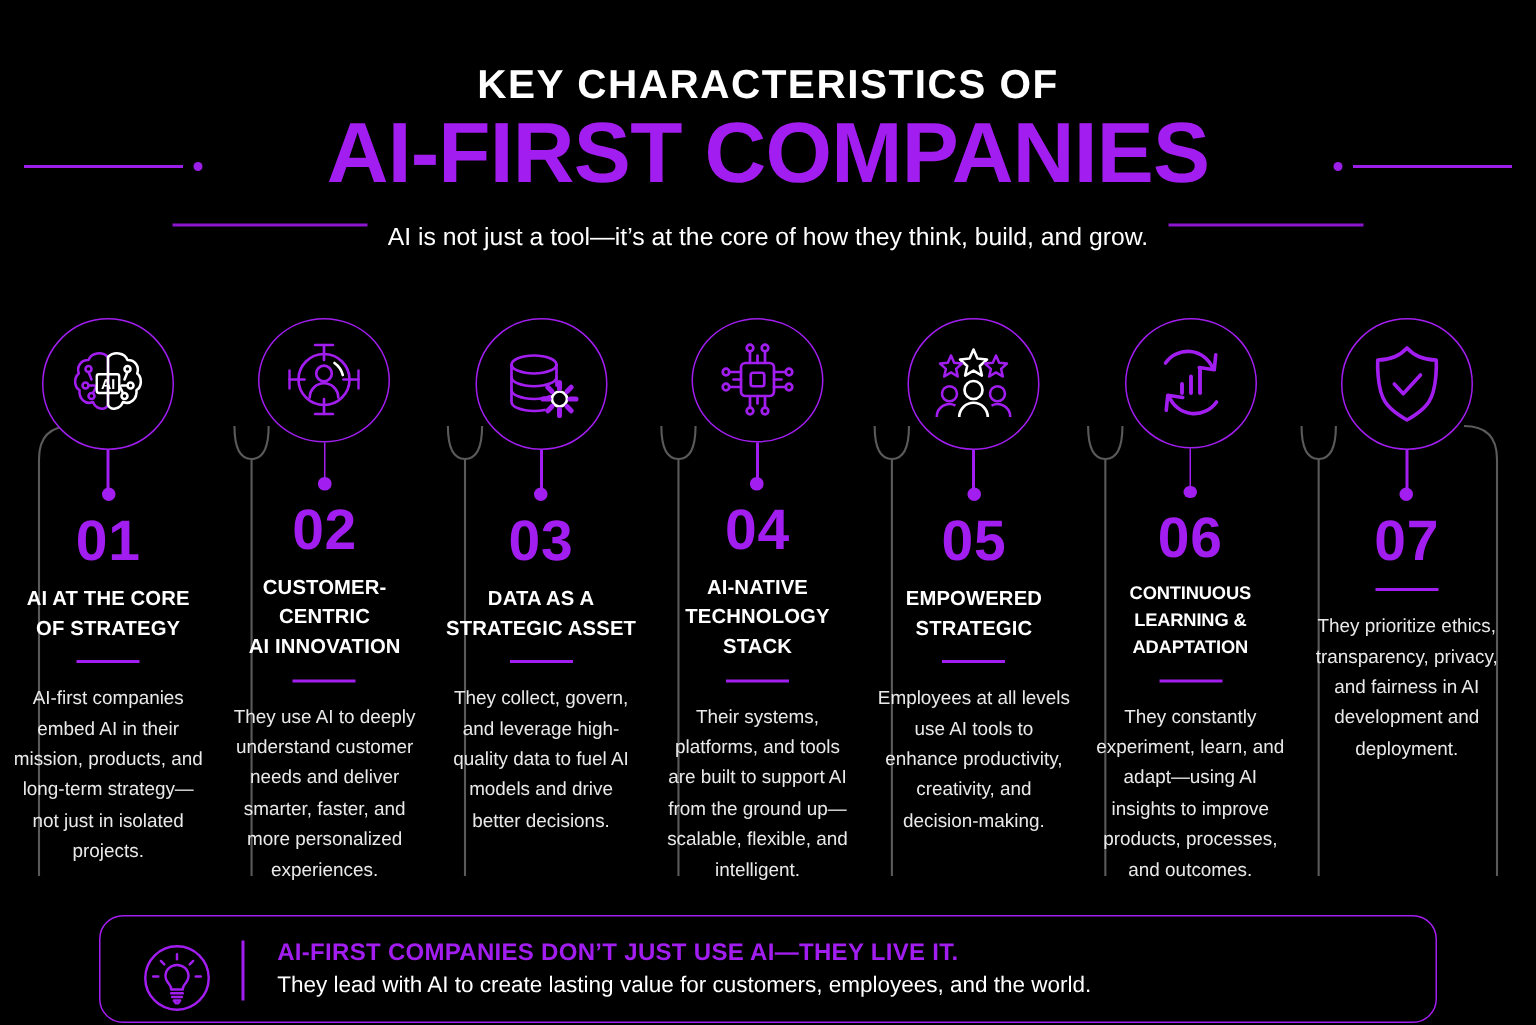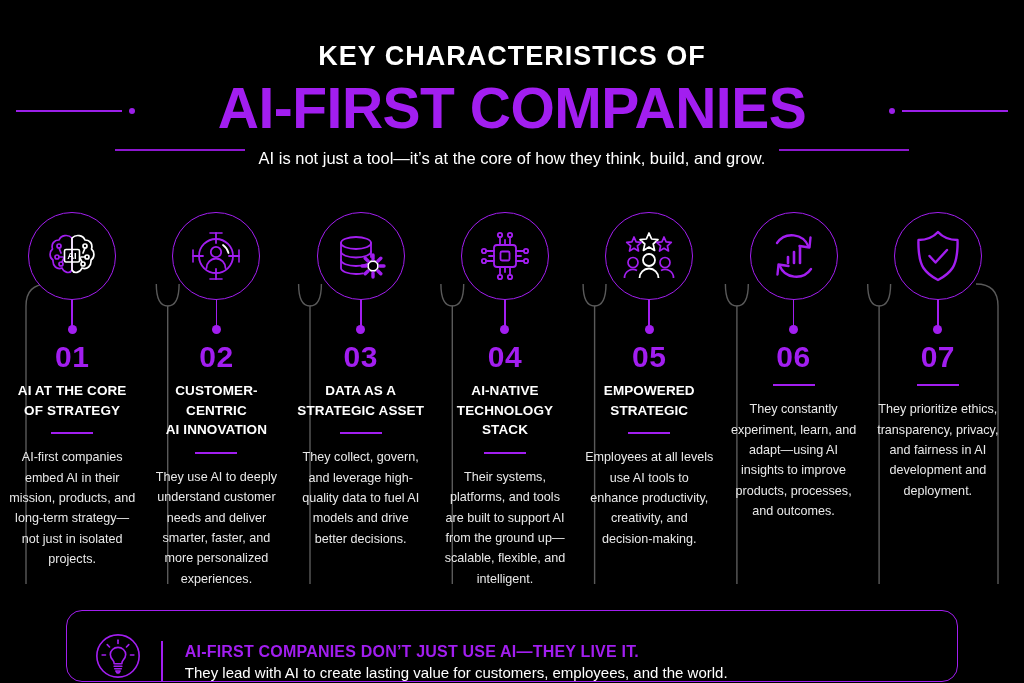--- a/index.html
+++ b/index.html
@@ -12,21 +12,21 @@
   .page { position:relative; width:1024px; height:683px; background:#000;margin-top:24px; }
 
   
   .header { position:relative; padding-top:18px; text-align:center; }
   .kicker {
     font-size:27px; font-weight:700; letter-spacing:1.0px;
     color:#ffffff; line-height:1.05;
   }
   .title-row {
     position:relative; margin-top:4px; height:68px;
-    display:flex; align-items:center; justify-content:center;
+    display:flex; align-items:flex-start; justify-content:center;
   }
   .maintitle {
     font-size:57px; font-weight:800; letter-spacing:-0.5px;
     color:#a21ef0; line-height:1.0; white-space:nowrap;
     z-index:2;
   }
   .deco { position:absolute; top:50%; display:flex; align-items:center; z-index:1; }
   .deco .bar { height:2px; background:#9b1fe8; width:106px; }
   .deco .dot { width:6px; height:6px; border-radius:50%; background:#9b1fe8; }
   .deco-left { left:16px; }
@@ -57,39 +57,39 @@
   .iconwrap {
     width:88px; height:88px; border-radius:50%;
     border:1.6px solid #a21ef0;
     display:flex; align-items:center; justify-content:center;
     background:#000; margin-top:2px;
   }
   .stem { width:1.8px; height:26px; background:#a21ef0; }
   .stemdot { width:9px; height:9px; border-radius:50%; background:#a21ef0; margin-top:-1px; }
 
   .num {
-    font-size:30px; font-weight:800; color:#a21ef0;
+    font-size:38px; font-weight:800; color:#a21ef0;
     line-height:1.0; margin-top:8px; letter-spacing:0.5px;
   }
   .ctitle {
     margin-top:9px; font-size:13.5px; font-weight:700; color:#ffffff;
     text-align:center; line-height:1.45; letter-spacing:0.1px;
   }
   .ctitle.tight { font-size:12.2px; letter-spacing:-0.1px; }
   .rule { width:42px; height:2.2px; background:#a21ef0; margin-top:12px; }
   .cdesc {
     margin-top:13px; font-size:12.6px; color:#e9e9e9; line-height:1.62;
     text-align:center;
   }
 
   
   .footer {
     position:absolute; left:66px; right:66px; top:586px; height:72px;
     border:1.6px solid #a21ef0; border-radius:16px;
-    display:flex; align-items:flex-end; padding:0 26px;
+    display:flex; align-items:flex-start; padding:16px 26px;
   }
   .bulb { flex:0 0 auto; width:50px; height:50px; }
   .fdiv { width:1.8px; height:40px; background:#a21ef0; margin:0 22px 0 18px; }
   .ftext { display:flex; flex-direction:column; gap:3px; }
   .fhead { font-size:16px; font-weight:700; color:#a21ef0; letter-spacing:0.2px; }
   .fsub { font-size:15px; color:#ffffff; }
 </style>
 </head>
 <body>
 
@@ -301,20 +301,24 @@
           <g stroke-width="2.6">
             <path d="M21 34 L21 28"></path>
             <path d="M27 34 L27 23"></path>
             <path d="M33 34 L33 18"></path>
           </g>
         </svg>
       </div>
       <div class="stem"></div>
       <div class="stemdot"></div>
       <div class="num">06</div>
+      <div class="ctitle tight">
+        <span>CONTINUOUS</span><br>
+        <span>LEARNING &amp; ADAPTATION</span>
+      </div>
       <div class="rule"></div>
       <div class="cdesc">They constantly experiment, learn, and adapt—using AI insights to improve products, processes, and outcomes.</div>
     </div>
 
     <div class="col">
       <div class="iconwrap">
         <svg width="50" height="54" viewBox="0 0 50 54" fill="none" stroke="#a21ef0" stroke-width="2.4" stroke-linecap="round" stroke-linejoin="round">
           <path d="M25 3 C20 8.5 12.5 11 5.5 11 C5.5 11 4.5 30 10.5 39 C15 45.8 25 51 25 51 C25 51 35 45.8 39.5 39 C45.5 30 44.5 11 44.5 11 C37.5 11 30 8.5 25 3 Z"></path>
           <path d="M16.5 27 L22.5 33.5 L34 21"></path>
         </svg>

